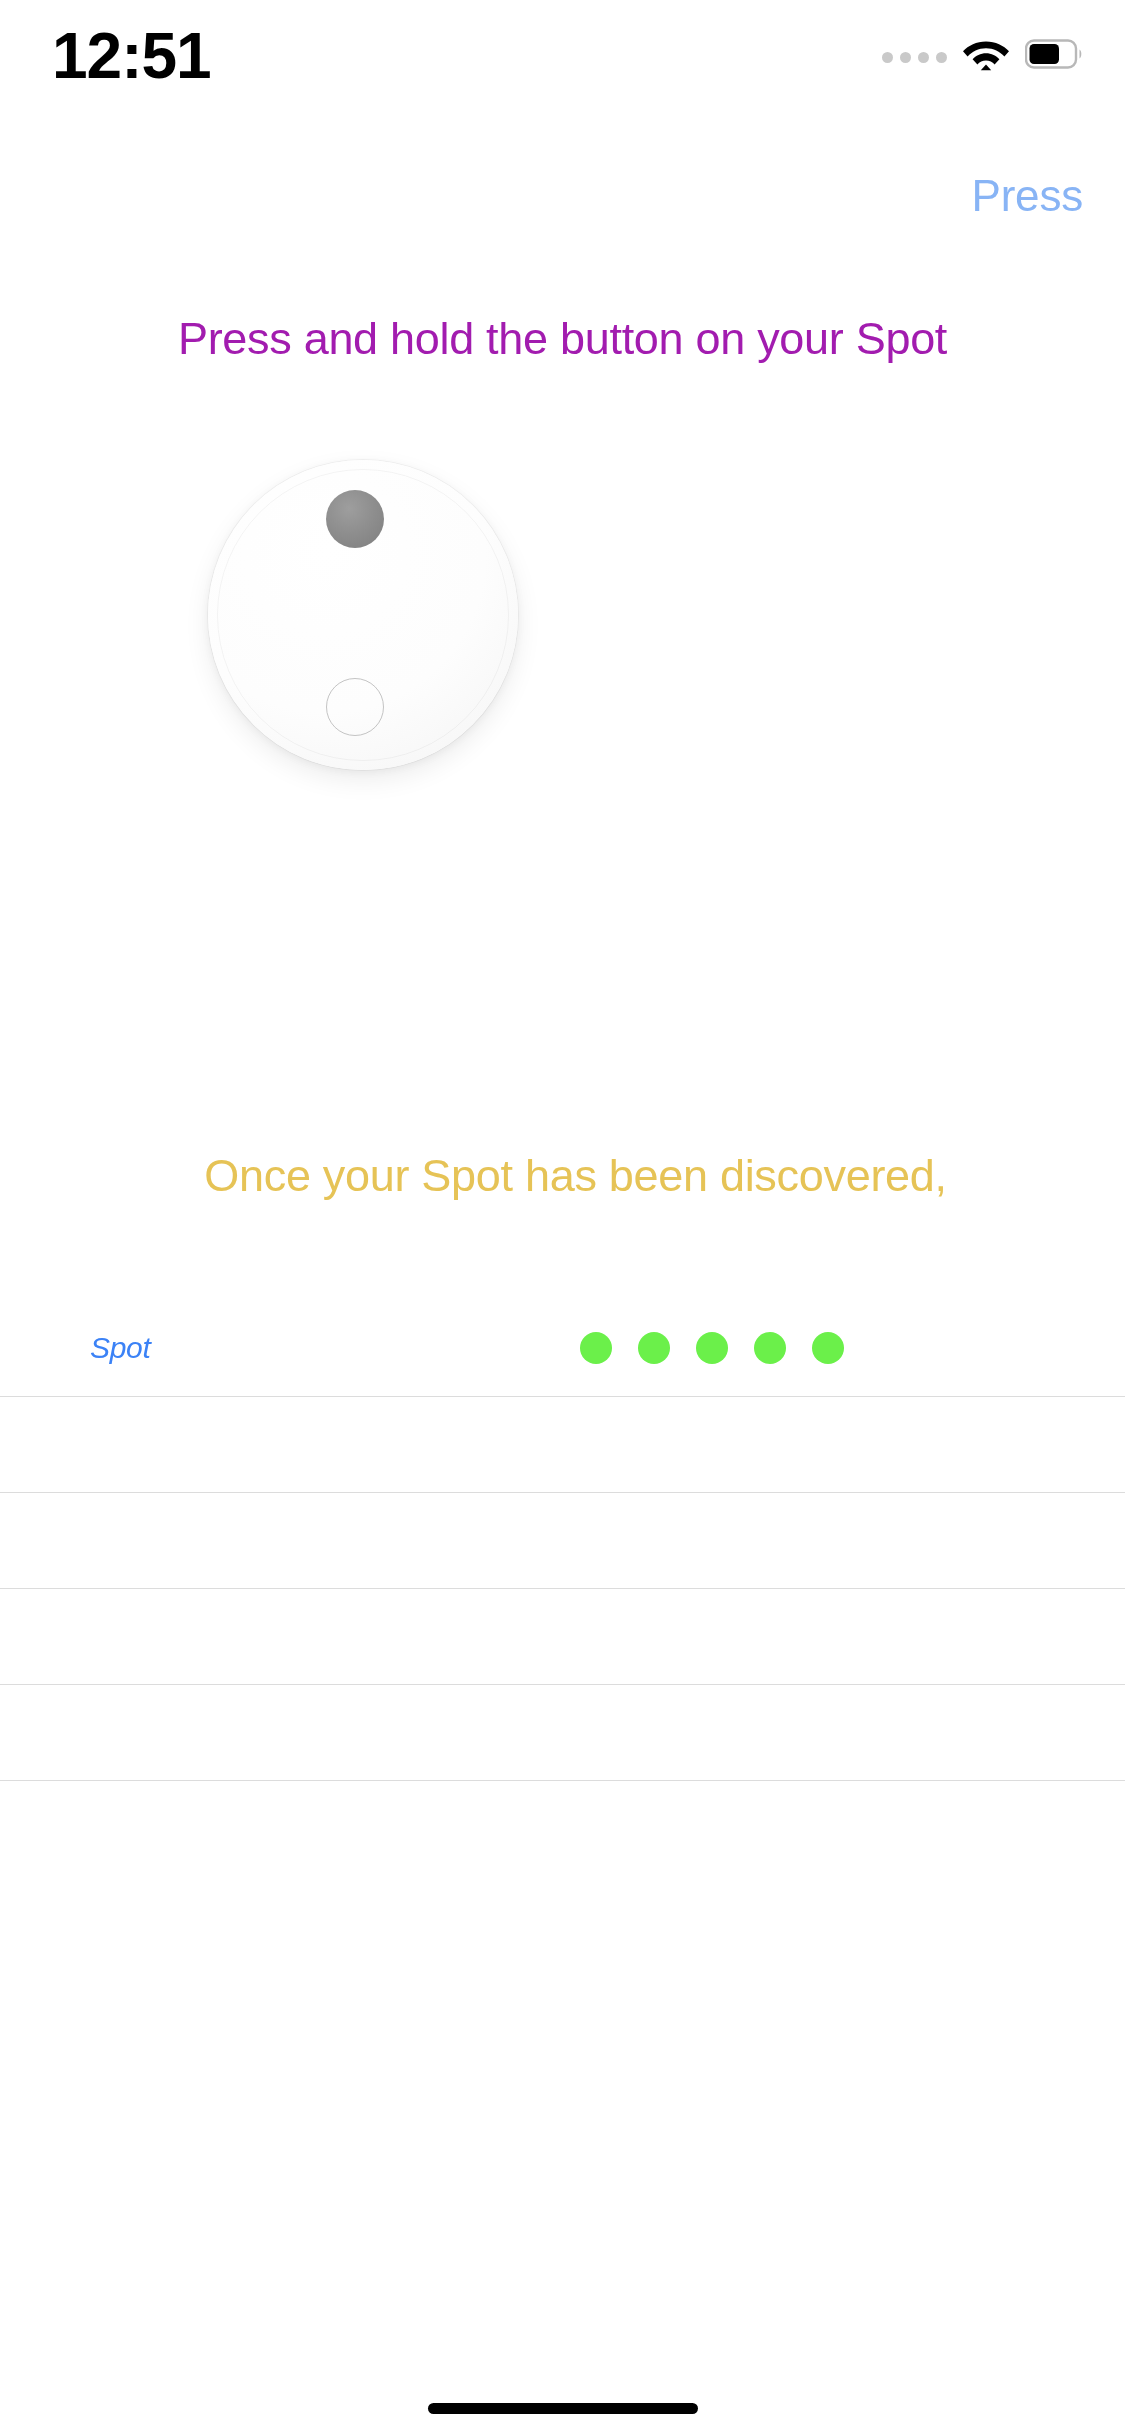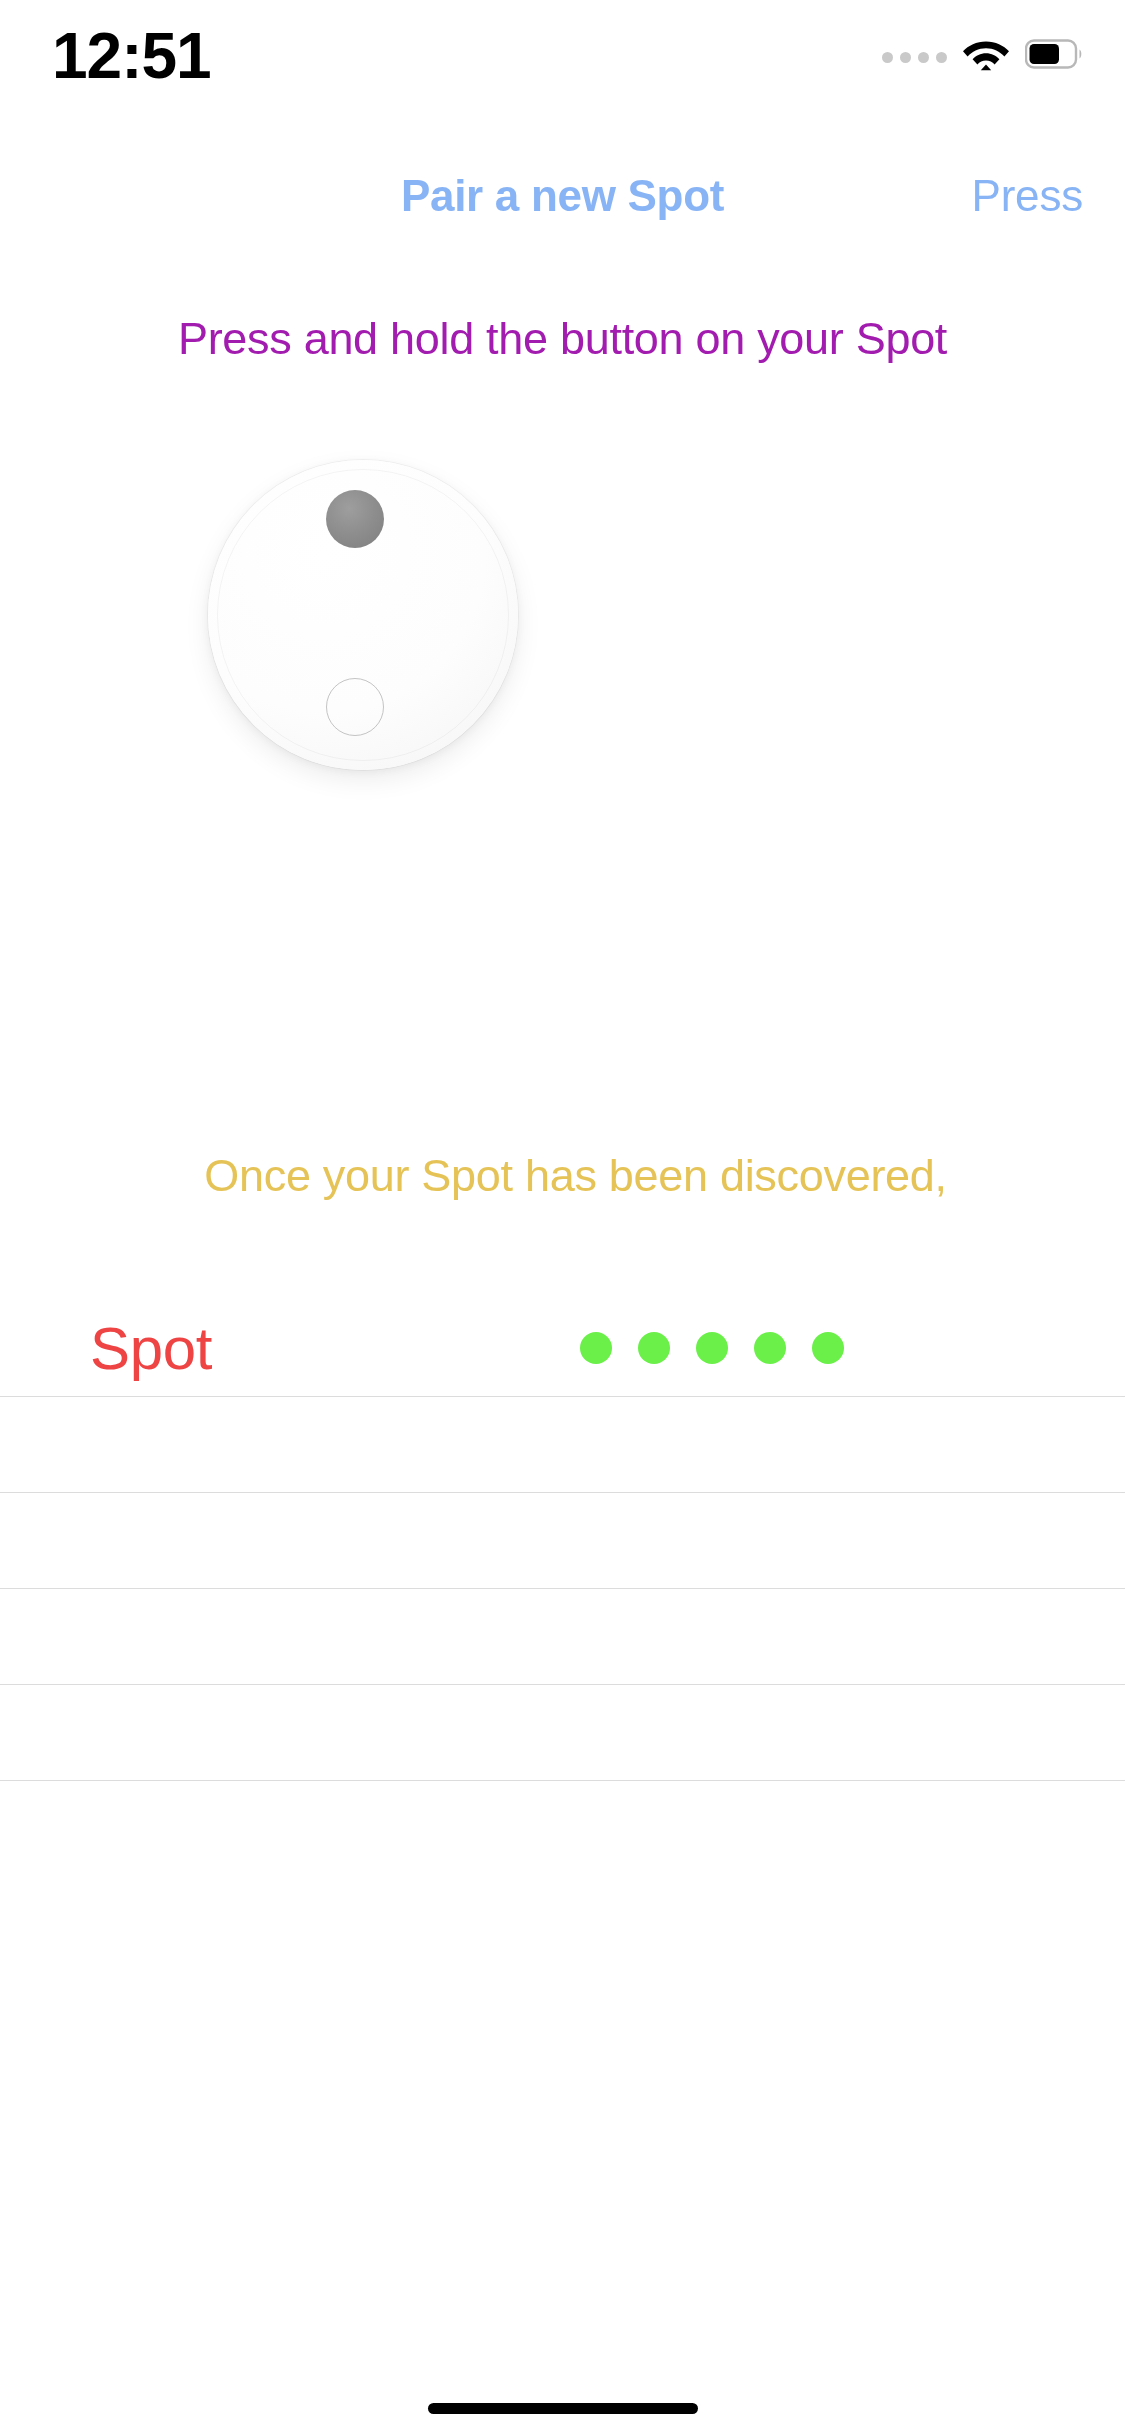--- a/index.html
+++ b/index.html
@@ -174,24 +174,25 @@
     border-top:1px solid #dcdcdc;
   }
   .device-row .row-inner{
     position:absolute;
     left:90px; right:40px;
     top:0; bottom:0;
     display:flex;
     align-items:center;
   }
   .device-name{
-    font-size:60px;
+    font-size:30px;
     font-weight:400;
-    color:#ef4444;
+    color:#3b82f6;
     letter-spacing:-0.3px;
+    font-style:italic;
   }
   .signal-strength{
     position:absolute;
     left:490px;
     display:flex;
     align-items:center;
     gap:26px;
   }
   .signal-strength i{
     display:block;
@@ -237,21 +238,20 @@
         <svg width="60" height="30" viewBox="0 0 60 30">
           <rect x="1" y="1.5" width="50" height="27" rx="8" ry="8" fill="none" stroke="#b8b8b8" stroke-width="2.4"></rect>
           <rect x="4.5" y="5" width="29.5" height="20" rx="4.5" ry="4.5" fill="#000"></rect>
           <path d="M54.5 10.5c2.4 1.2 2.4 7.8 0 9z" fill="#b8b8b8"></path>
         </svg>
       </span>
     </div>
   </div>
 
   <div class="nav-header">
-    <div class="nav-title">Pair a new Spot</div>
     <div class="nav-login">Press</div>
   </div>
 
   <div class="instruction-top">Press and hold the button on your Spot</div>
 
   <div class="device-illustration">
     <div class="puck">
       <div class="puck-inner-ring"></div>
       <div class="puck-led"></div>
       <div class="puck-button"></div>

